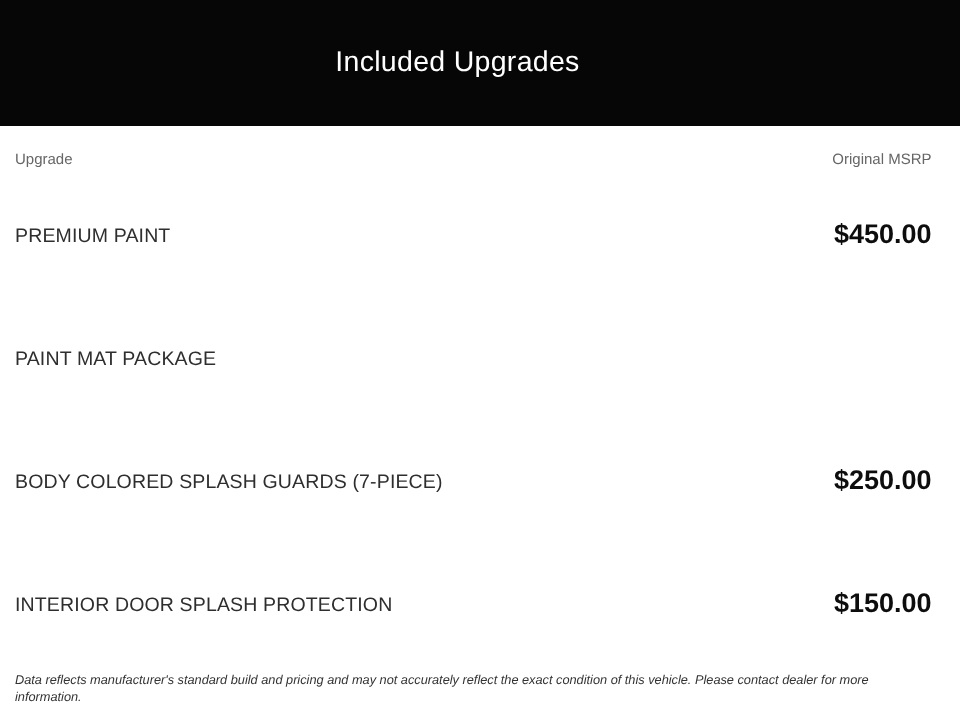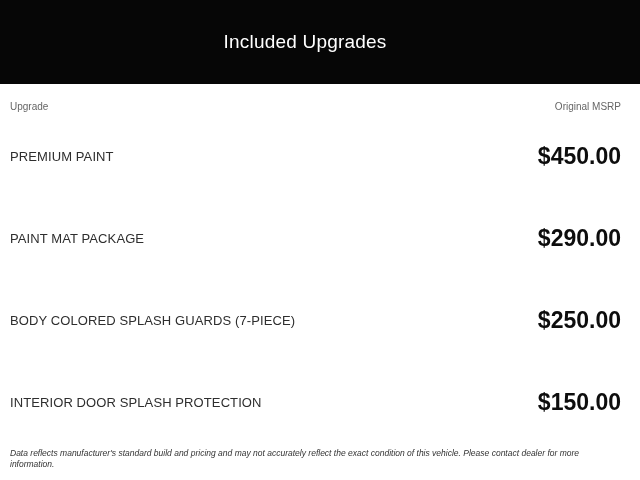--- a/index.html
+++ b/index.html
@@ -56,21 +56,21 @@
     display: flex;
     justify-content: space-between;
     align-items: center;
   }
   .upgrade-name {
     font-size: 13px;
     color: #2e2e2e;
     letter-spacing: 0.1px;
   }
   .upgrade-price {
-    font-size: 23px;
+    font-size: 18px;
     font-weight: 700;
     color: #0d0d0d;
     white-space: nowrap;
     margin-left: 12px;
   }
   .disclaimer {
     padding: 5px 20px 0 10px;
     font-size: 8.5px;
     font-style: italic;
     color: #333333;
@@ -93,21 +93,20 @@
       <span>Original MSRP</span>
     </div>
 
     <div class="trow">
       <span class="upgrade-name">PREMIUM PAINT</span>
       <span class="upgrade-price">$450.00</span>
     </div>
 
     <div class="trow">
       <span class="upgrade-name">PAINT MAT PACKAGE</span>
-      <span class="upgrade-price">$290.00</span>
     </div>
 
     <div class="trow">
       <span class="upgrade-name">BODY COLORED SPLASH GUARDS (7-PIECE)</span>
       <span class="upgrade-price">$250.00</span>
     </div>
 
     <div class="trow">
       <span class="upgrade-name">INTERIOR DOOR SPLASH PROTECTION</span>
       <span class="upgrade-price">$150.00</span>

